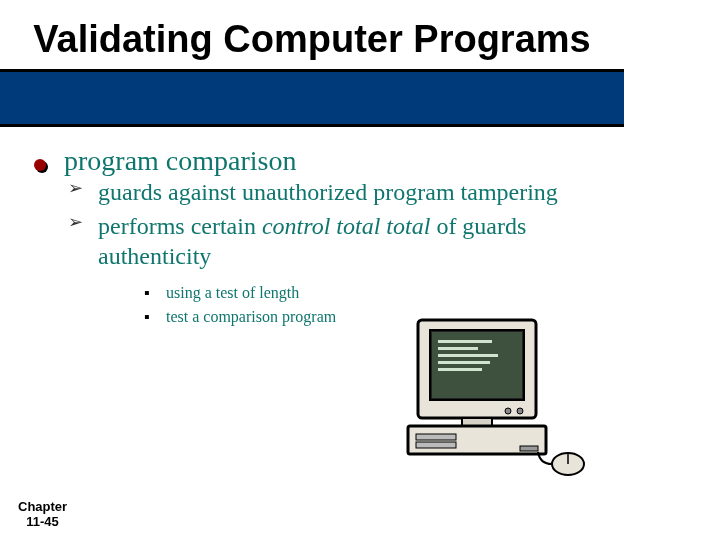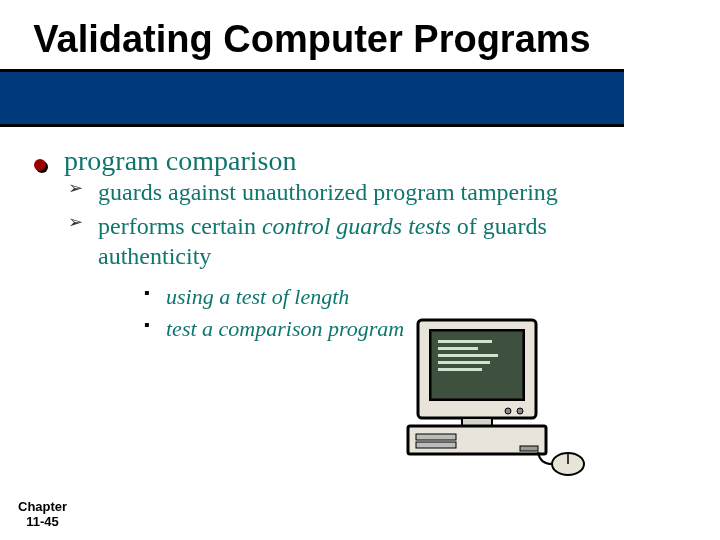--- a/index.html
+++ b/index.html
@@ -8,21 +8,21 @@
   .title { font-family: Arial, Helvetica, sans-serif; font-weight: bold; font-size: 38px; text-align: center; padding: 18px 10px 6px; color: #000; }
   .band { width: 100%; height: 58px; background: #003a7a; border-top: 3px solid #000; border-bottom: 3px solid #000; margin-top: 2px; }
   .content { padding: 18px 30px 0 30px; color: #0f766e; }
   .l1 { list-style: none; }
   .l1 > li { position: relative; padding-left: 34px; margin-bottom: 8px; font-size: 28px; }
   .l1 > li::before { content: ""; position: absolute; left: 4px; top: 14px; width: 12px; height: 12px; background: #900; border-radius: 50%; box-shadow: 2px 2px 0 #000; }
   .l2 { list-style: none; }
   .l2 > li { position: relative; padding-left: 34px; margin-bottom: 4px; font-size: 24px; line-height: 1.25; }
   .l2 > li::before { content: "\27A2"; position: absolute; left: 4px; top: 0; color: #333; font-size: 18px; }
   .l3 { list-style: none; margin-top: 12px; margin-bottom: 4px; padding-left: 46px; }
-  .l3 > li { position: relative; padding-left: 22px; margin-bottom: 4px; font-size: 22px; font-style: italic; }
+  .l3 > li { position: relative; padding-left: 22px; margin-bottom: 4px; font-size: 16px; }
   .l3 > li::before { content: "\25AA"; position: absolute; left: 0; top: 0; color: #000; font-style: normal; font-size: 16px; }
   .em { font-style: italic; }
   .footer { position: absolute; left: 18px; bottom: 10px; font-family: Arial, Helvetica, sans-serif; font-weight: bold; font-size: 13px; text-align: center; line-height: 1.15; }
   .clipart { position: absolute; right: 34px; bottom: 56px; width: 190px; height: 170px; }
 </style>
 </head>
 <body>
 <div class="slide">
 
   <div class="title">Validating Computer Programs</div>
@@ -30,21 +30,21 @@
 
   <div class="content">
     <ul class="l1">
       <li>
         <span>program comparison</span>
         <ul class="l2">
           <li>
             <span>guards against unauthorized program tampering</span>
           </li>
           <li>
-            <span><span>performs certain</span> <span class="em">control guards tests</span> <span>of guards authenticity</span></span>
+            <span><span>performs certain</span> <span class="em">control total total</span> <span>of guards authenticity</span></span>
             <ul class="l3">
               <li><span>using a test of length</span></li>
               <li><span>test a comparison program</span></li>
             </ul>
           </li>
         </ul>
       </li>
     </ul>
   </div>
 

